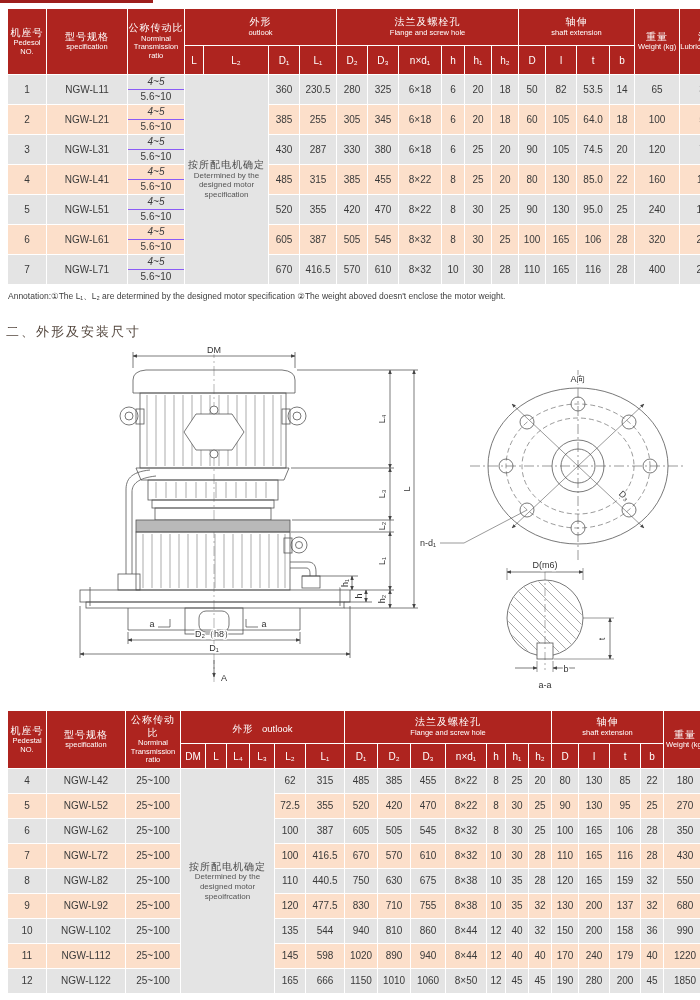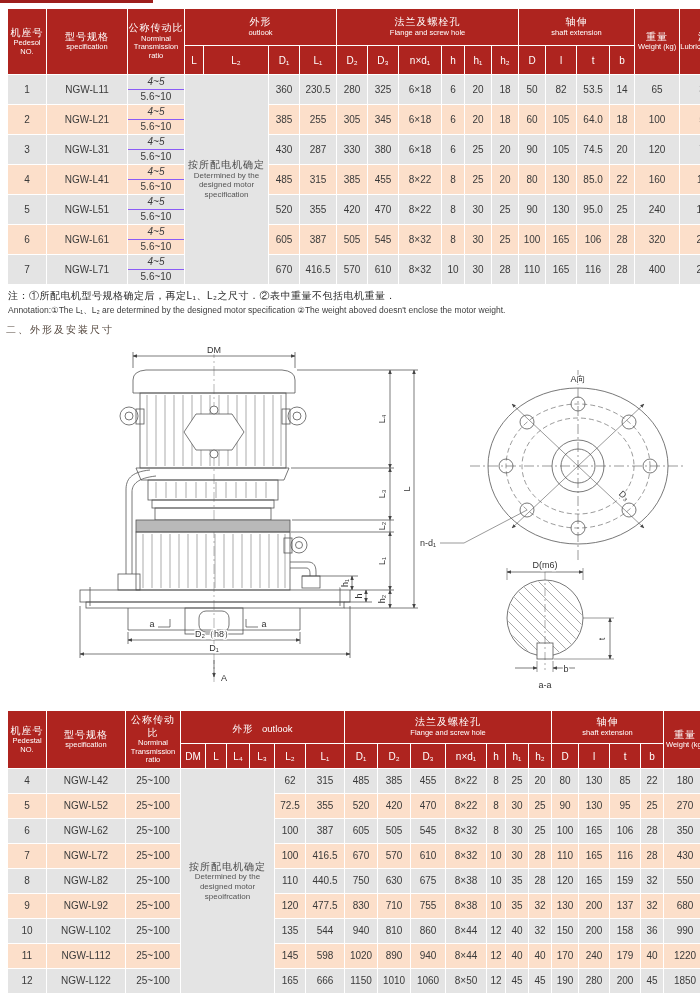--- a/index.html
+++ b/index.html
@@ -27,21 +27,21 @@
   tr.g td{background:#e4e4e4;}
   tr.p td{background:#fcdfca;}
   td.note{background:#e4e4e4 !important;vertical-align:middle;}
   td.note .nz{font-size:10px;color:#4a4a4a;letter-spacing:1px;}
   td.note .ne{font-size:8px;color:#555;line-height:1.2;padding:0 3px;}
   td.ratio .rt{height:14px;line-height:14px;border-bottom:1px solid #8b5cf6;font-style:italic;}
   td.ratio div:last-child{height:14px;line-height:14px;}
   #annotation{position:absolute;left:8px;top:289px;width:688px;}
   #annotation .azh{font-size:10px;color:#2b2b2b;letter-spacing:0.5px;}
   #annotation .aen{font-size:8.5px;color:#3c3c3c;margin-top:2px;}
-  .sect{position:absolute;left:6px;font-size:10px;color:#55483f;letter-spacing:2px;}
+  .sect{position:absolute;left:6px;font-size:13px;color:#55483f;letter-spacing:2px;}
   #sect2{top:323px;}
   #sect3{top:734px;letter-spacing:3px;}
   #drawing{position:absolute;left:0;top:340px;}
   svg text{font-family:"Liberation Sans",sans-serif;fill:#333;
     paint-order:stroke;stroke:#ffffff;stroke-width:2.5px;}
 </style>
 </head>
 <body>
 
 <div id="toprule"></div>
@@ -276,21 +276,20 @@
         <td>165</td>
         <td>116</td>
         <td>28</td>
         <td>400</td>
         <td>29.85</td>
       </tr>
     </tbody>
 </table>
 
 <div id="annotation">
-  <div class="azh">注：①所配电机型号规格确定后，再定L₁、L₂之尺寸．②表中重量不包括电机重量．</div>
   <div class="aen">Annotation:①The L₁、L₂ are determined by the designed motor specification ②The weight aboved doesn't enclose the motor weight.</div>
 </div>
 
 <div class="sect" id="sect2">二、外形及安装尺寸</div>
 
 <svg id="drawing" width="700" height="352" viewBox="0 0 700 352">
   <defs>
     <marker id="ar" viewBox="0 0 10 10" refX="9" refY="5" markerWidth="7" markerHeight="7" orient="auto-start-reverse">
       <path d="M0,1 L10,5 L0,9 z" fill="#444" stroke="none"></path>
     </marker>

